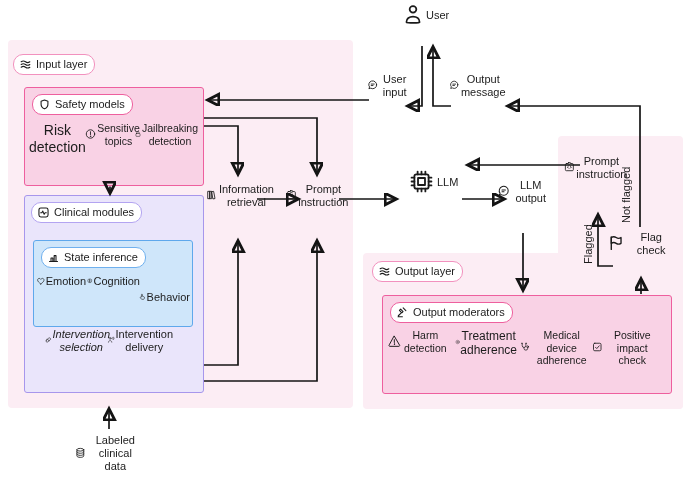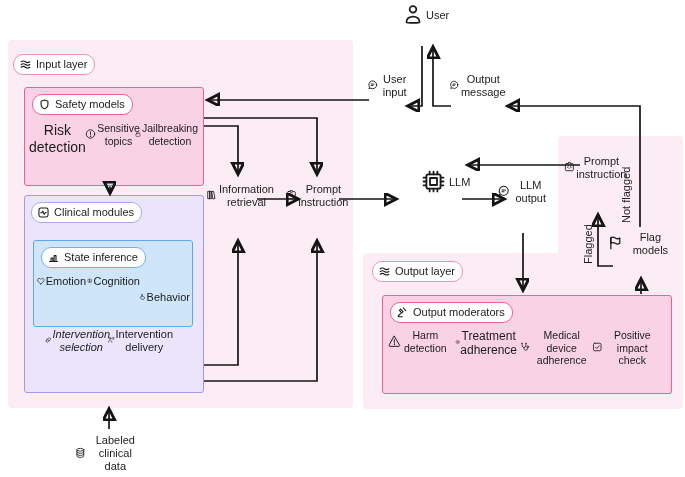--- a/index.html
+++ b/index.html
@@ -185,21 +185,21 @@
 
   <div class="node" style="left:285px; top:181px; width:64px;">
     <svg class="ic" width="22" height="22" viewBox="0 0 24 24">
       <rect x="4.5" y="5.5" width="15" height="13.5" rx="2"></rect>
       <rect x="9.5" y="3.8" width="5" height="3" rx="1" fill="#fff"></rect>
       <path d="M10.3,10.2 8.3,12.2 10.3,14.2 M13.7,10.2 15.7,12.2 13.7,14.2"></path>
     </svg>
     <div class="nlabel">Prompt instruction</div>
   </div>
 
-  <div class="node" style="left:418px; top:166px; width:60px;">
+  <div class="node" style="left:406px; top:166px; width:60px;">
     <svg class="ic" width="31" height="31" viewBox="0 0 24 24" style="stroke-width:1.4">
       <rect x="6.5" y="6.5" width="11" height="11" rx="1.5"></rect>
       <rect x="9.3" y="9.3" width="5.4" height="5.4"></rect>
       <path d="M9,6.5V4.3 M12,6.5V4.3 M15,6.5V4.3 M9,17.5v2.2 M12,17.5v2.2 M15,17.5v2.2 M6.5,9H4.3 M6.5,12H4.3 M6.5,15H4.3 M17.5,9h2.2 M17.5,12h2.2 M17.5,15h2.2"></path>
     </svg>
     <div class="nlabel">LLM</div>
   </div>
 
   <div class="node" style="left:496px; top:177px; width:54px;">
     <svg class="ic" width="22" height="22" viewBox="0 0 24 24">
@@ -240,21 +240,21 @@
       <path d="M10.3,10.2 8.3,12.2 10.3,14.2 M13.7,10.2 15.7,12.2 13.7,14.2"></path>
     </svg>
     <div class="nlabel">Prompt instruction</div>
   </div>
 
   <div class="node" style="left:606px; top:229px; width:70px;">
     <svg class="ic" width="22" height="22" viewBox="0 0 24 24">
       <path d="M6.2,19.5V4.8"></path>
       <path d="M6.2,5.6c1.9,-1.3 3.8,-1.3 5.7,0s3.8,1.3 5.7,0V12.4c-1.9,1.3 -3.8,1.3 -5.7,0s-3.8,-1.3 -5.7,0z"></path>
     </svg>
-    <div class="nlabel">Flag models</div>
+    <div class="nlabel">Flag check</div>
   </div>
 
   <div class="vlabel" style="left:582px; top:220px; height:48px;">Flagged</div>
   <div class="vlabel" style="left:620px; top:166px; height:58px;">Not flagged</div>
 
   <div class="badge pink" style="left:390px; top:302px;">
     <svg class="ic small" width="13" height="13" viewBox="0 0 24 24">
       <path d="M13.2,3.5l5,5 M13,10.2l-2.3,2.3 -4.4,-4.4 2.3,-2.3z M9.3,13l-5,5 M3.8,19.8h8"></path>
     </svg>
     <span>Output moderators</span>

